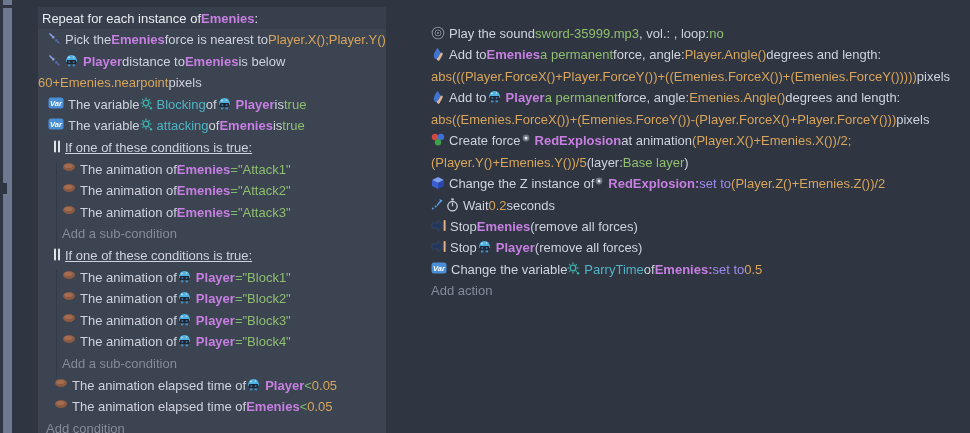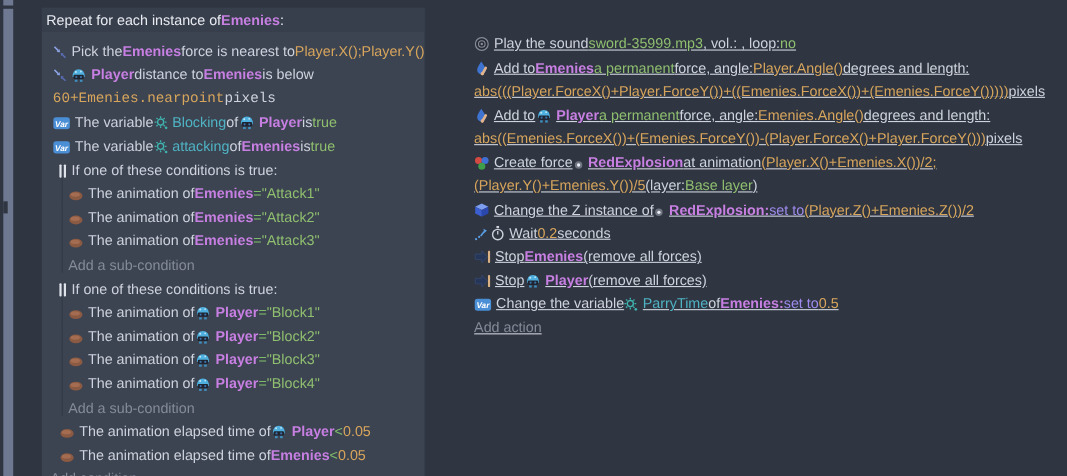--- a/index.html
+++ b/index.html
@@ -18,30 +18,29 @@
     background:var(--panel);overflow:hidden;margin-left:26px;
   }
   #event-header{
     height:22px;display:flex;align-items:center;padding-left:4px;
     background:var(--header_bg);color:var(--header_text);white-space:nowrap;
   }
   #condition-rows{padding-top:3px;}
   #actions-panel{
     position:absolute;left:431px;top:26px;width:539px;height:407px;
     overflow:hidden;
-    text-decoration:underline;
   }
-  .row{height:21.6px;display:flex;align-items:flex-end;white-space:nowrap;}
+  .row{height:21.6px;display:flex;align-items:flex-start;white-space:nowrap;}
   #actions-panel .row{height:21.45px;}
   .row .ic{display:inline-flex;align-items:center;margin-right:4px;flex:none;}
   .row .ic + .ic{margin-left:-1px;}
   
   .lvl1{padding-left:10px;}
-  .wrap1{padding-left:10px;font-family:Liberation Mono, monospace;}
-  .orrow{padding-left:15px;}
+  .wrap1{}
+  .orrow{padding-left:15px;text-decoration:underline;}
   .sub{margin-left:18px;border-left:1px solid var(--group_line);padding-left:5px;}
   .lvl1b{padding-left:16px;}
   .addc{padding-left:8px;}
   
   .seg-w{color:var(--text);}
   .seg-m{color:var(--object);font-weight:bold;}
   .seg-o{color:var(--expression);}
   .seg-g{color:var(--string);}
   .seg-t{color:var(--variable);}
   .seg-p{color:var(--set_to);}

